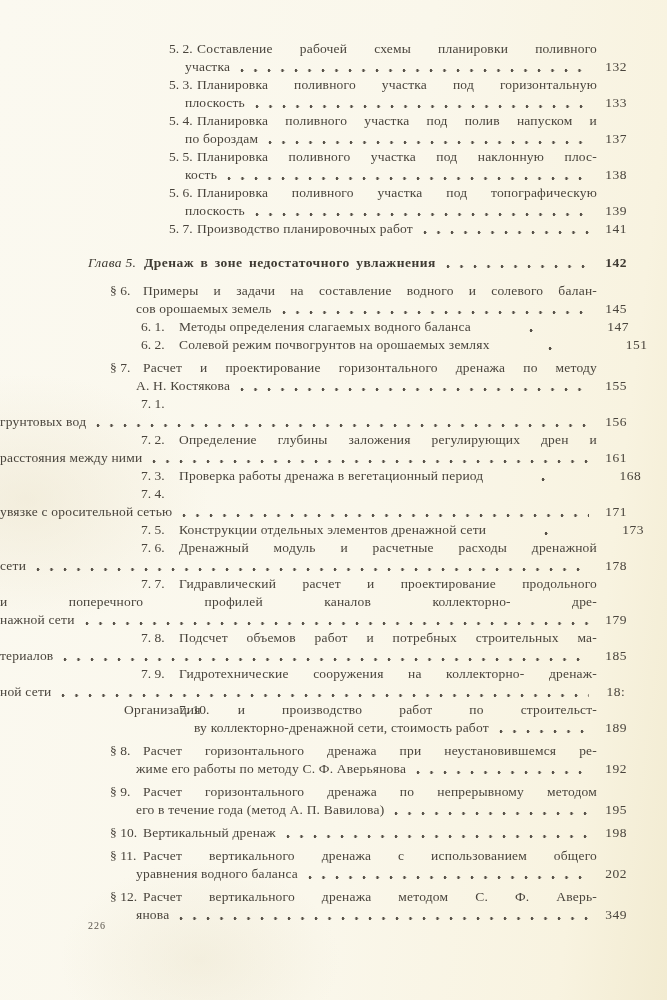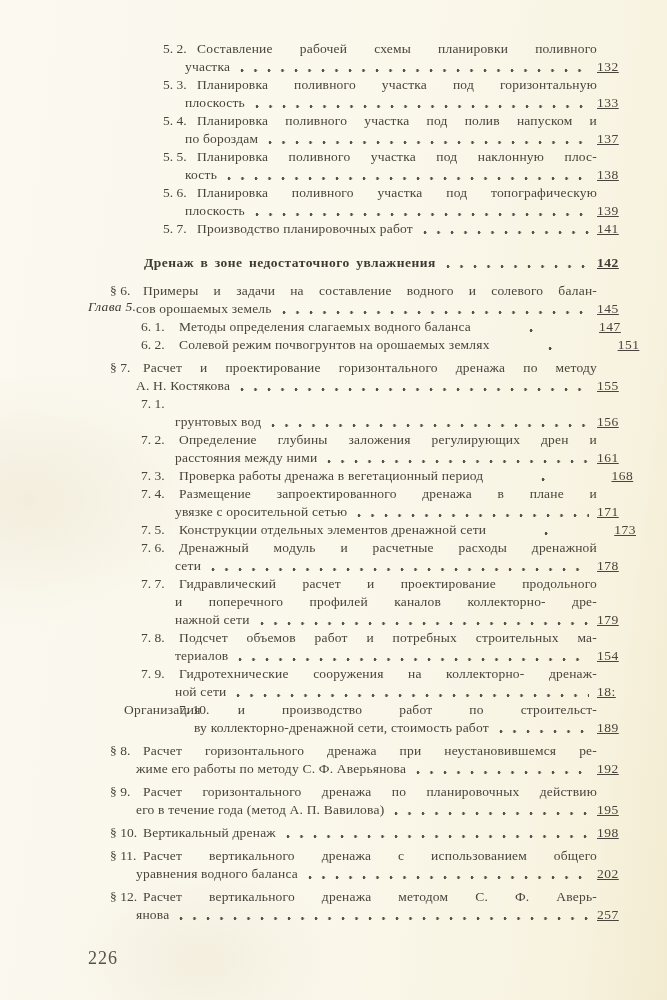--- a/index.html
+++ b/index.html
@@ -36,27 +36,27 @@
     white-space: normal;
     text-align: justify;
     text-align-last: justify;
     padding-right: 38px;
     overflow: hidden;
   }
   .line.last { display: flex; align-items: baseline; }
   .num { position: absolute; top: 0; left: 0; }
   .txt { letter-spacing: 0.2px; }
   .chapter .txt { letter-spacing: 0.5px; word-spacing: 2.5px; }
-  .chapter .num { font-style: italic; font-weight: 400; letter-spacing: 0.3px; margin-top: 44px; }
+  .chapter .num { font-style: italic; font-weight: 400; letter-spacing: 0.3px; }
   
   .sub5    .line.first { padding-left: 197px; }
   .sub5    .line.cont  { padding-left: 185px; }
-  .sub5    .num        { left: 163px; }
+  .sub5    .num        { left: 169px; }
   .sub     .line.first { padding-left: 179px; gap: 48px; }
-  .sub     .line.cont  { padding-left: 175px; }
+  .sub     .line.cont  { }
   .sub     .num        { left: 141px; }
   .sub10   .line.first { padding-left: 78px; margin-left: 46px; }
   .sub10   .line.cont  { padding-left: 194px; }
   .sub10   .num        { left: 133px; }
   .section .line.first { padding-left: 143px; }
   .section .line.cont  { padding-left: 104px; margin-left: 32px; }
   .section .num        { left: 110px; }
   .chapter .line.first { padding-left: 144px; }
   .chapter .num        { left: 88px; }
   .leader {
@@ -65,28 +65,27 @@
     align-self: stretch;
     margin: 0 8px 0 10px;
     background-image: radial-gradient(circle at 2px 2.5px, #565047 1.25px, rgba(0,0,0,0) 1.6px);
     background-size: 13.5px 5px;
     background-repeat: repeat-x;
     background-position: left bottom 3px;
   }
   .page-num {
     flex: 0 0 38px;
     width: 38px;
-    text-align: left;
+    text-align: center;
     letter-spacing: 0.5px;
-    text-decoration: underline;
   }
   .folio {
     position: absolute;
-    left: 88px; top: 948px;
-    font-size: 18px;
+    left: 88px; top: 920px;
+    font-size: 10px;
     color: #57524a;
     letter-spacing: 1px;
   }
 </style>
 </head>
 <body>
 
 <div class="page">
   <div class="toc">
       <div class="entry sub5">
@@ -195,21 +194,21 @@
       </div>
       <div class="entry sub">
         <div class="line first last">
           <span class="num">7. 3.</span>
           <span class="txt">Проверка работы дренажа в вегетационный период</span>
           <span class="leader"></span>
           <span class="page-num">168</span>
         </div>
       </div>
       <div class="entry sub">
-        <div class="line first mid"><span class="num">7. 4.</span><span class="txt">Размещение запроектированного дренажа в плане и</span></div>
+        <div class="line first mid"><span class="num">7. 4.</span></div>
         <div class="line cont last">
           <span class="txt">увязке с оросительной сетью</span>
           <span class="leader"></span>
           <span class="page-num">171</span>
         </div>
       </div>
       <div class="entry sub">
         <div class="line first last">
           <span class="num">7. 5.</span>
           <span class="txt">Конструкции отдельных элементов дренажной сети</span>
@@ -232,21 +231,21 @@
           <span class="txt">нажной сети</span>
           <span class="leader"></span>
           <span class="page-num">179</span>
         </div>
       </div>
       <div class="entry sub">
         <div class="line first mid"><span class="num">7. 8.</span><span class="txt">Подсчет объемов работ и потребных строительных ма-</span></div>
         <div class="line cont last">
           <span class="txt">териалов</span>
           <span class="leader"></span>
-          <span class="page-num">154</span>
+          <span class="page-num">185</span>
         </div>
       </div>
       <div class="entry sub">
         <div class="line first mid"><span class="num">7. 9.</span><span class="txt">Гидротехнические сооружения на коллекторно- дренаж-</span></div>
         <div class="line cont last">
           <span class="txt">ной сети</span>
           <span class="leader"></span>
           <span class="page-num">18:</span>
         </div>
       </div>
@@ -260,21 +259,21 @@
       </div>
       <div class="entry section">
         <div class="line first mid"><span class="num">§ 8.</span><span class="txt">Расчет горизонтального дренажа при неустановившемся ре-</span></div>
         <div class="line cont last">
           <span class="txt">жиме его работы по методу С. Ф. Аверьянова</span>
           <span class="leader"></span>
           <span class="page-num">192</span>
         </div>
       </div>
       <div class="entry section">
-        <div class="line first mid"><span class="num">§ 9.</span><span class="txt">Расчет горизонтального дренажа по планировочных действию</span></div>
+        <div class="line first mid"><span class="num">§ 9.</span><span class="txt">Расчет горизонтального дренажа по непрерывному методом</span></div>
         <div class="line cont last">
           <span class="txt">его в течение года (метод А. П. Вавилова)</span>
           <span class="leader"></span>
           <span class="page-num">195</span>
         </div>
       </div>
       <div class="entry section">
         <div class="line first last">
           <span class="num">§ 10.</span>
           <span class="txt">Вертикальный дренаж</span>
@@ -288,18 +287,18 @@
           <span class="txt">уравнения водного баланса</span>
           <span class="leader"></span>
           <span class="page-num">202</span>
         </div>
       </div>
       <div class="entry section">
         <div class="line first mid"><span class="num">§ 12.</span><span class="txt">Расчет вертикального дренажа методом С. Ф. Аверь-</span></div>
         <div class="line cont last">
           <span class="txt">янова</span>
           <span class="leader"></span>
-          <span class="page-num">257</span>
+          <span class="page-num">349</span>
         </div>
       </div>
     </div>
   <div class="folio">226</div>
 </div>
 
 </body></html>

